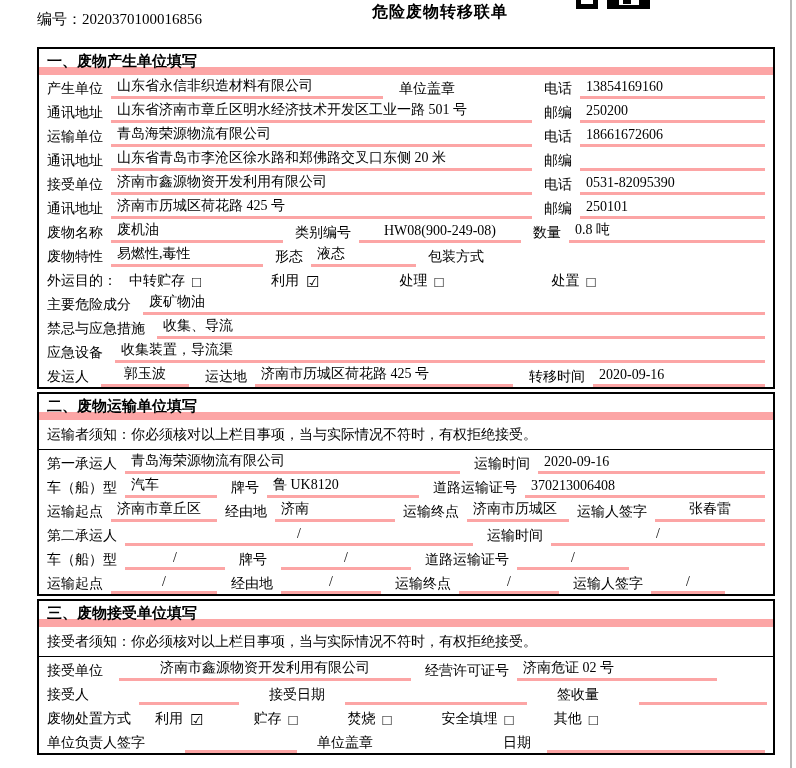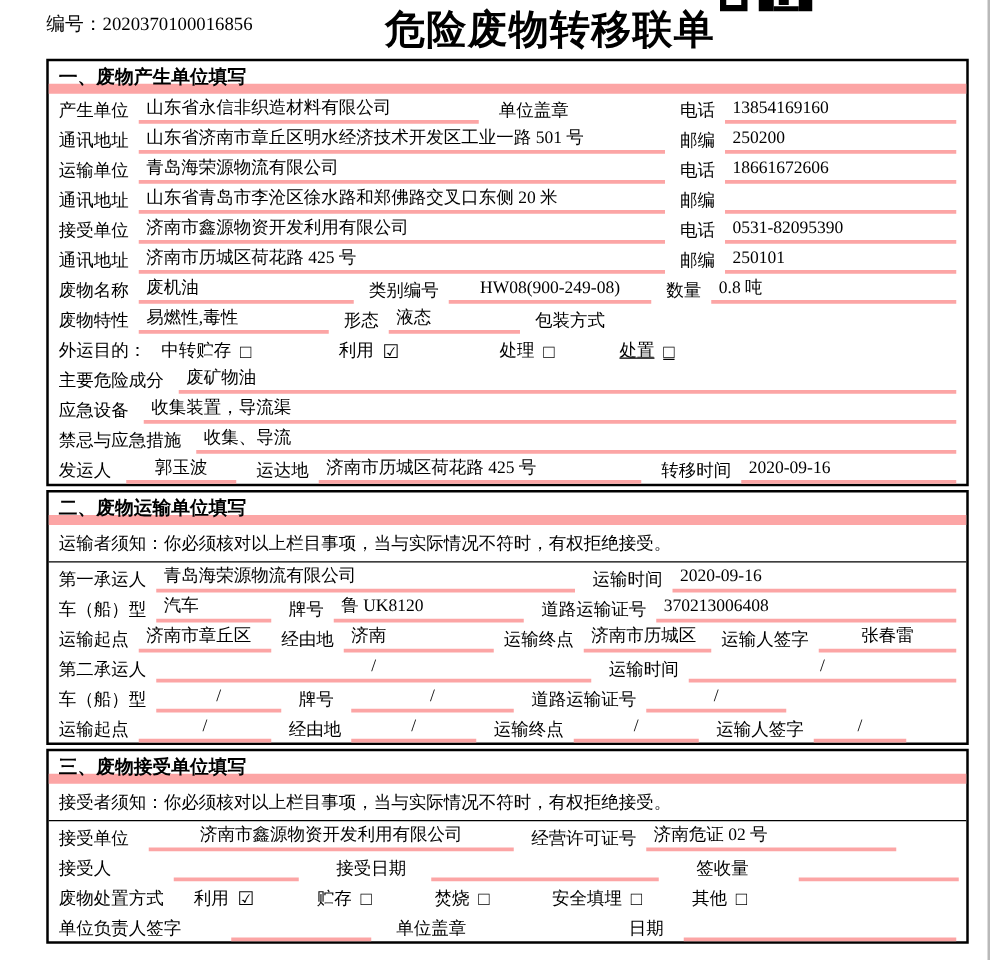--- a/index.html
+++ b/index.html
@@ -5,38 +5,38 @@
   * { margin:0; padding:0; box-sizing:border-box; }
   html,body { background:#fff; }
   .page {
     position:relative; width:796px; height:768px; background:#fff;
     font-family:"Liberation Serif","DejaVu Serif",serif; color:#000; overflow:hidden;
   }
   .scan-edge { position:absolute; top:0; bottom:0; right:4px; width:2px; background:#b9b9b9; }
   .hdr { position:relative; height:46px; }
   .doc-no { position:absolute; left:37px; top:10px; font-size:15px; white-space:nowrap; }
   .doc-title { position:absolute; left:84px; right:0; top:2px; text-align:center;
-    font-family:"Liberation Sans","DejaVu Sans",sans-serif; font-weight:bold; font-size:32px; letter-spacing:1px; }
+    font-family:"Liberation Sans","DejaVu Sans",sans-serif; font-weight:bold; font-size:16px; letter-spacing:1px; }
   .qr-frag { position:absolute; left:576px; top:0; width:74px; height:10px; }
   .form { position:absolute; left:37px; top:47px; width:738px; }
   .box { border:2px solid #000; background:#fff; margin-bottom:3px; }
   .sec-title { font-family:"Liberation Sans","DejaVu Sans",sans-serif; font-weight:bold;
     font-size:15px; padding:3px 8px 2px 8px; border-bottom:8px solid #fca5a5; height:26px; }
   .note { display:flex; align-items:center; height:30px; padding:0 8px;
     font-size:14px; border-bottom:1px solid #000; white-space:nowrap; }
   .row { display:flex; align-items:flex-end; height:24px; padding:0 8px; font-size:14px; white-space:nowrap; }
   .lbl { flex-shrink:0; padding-bottom:1px; }
   .val { border-bottom:3px solid #fca5a5; padding:0 6px 1px 6px; overflow:hidden; flex-shrink:0; }
   .val.fill { flex:1; }
   .val.c { text-align:center; }
   .sp { flex:1; }
   .ml8 { margin-left:8px; } .ml12 { margin-left:12px; } .ml14 { margin-left:14px; }
   .ml16 { margin-left:16px; } .ml20 { margin-left:20px; } .ml24 { margin-left:24px; }
   .ml30 { margin-left:30px; } .ml40 { margin-left:40px; } .ml50 { margin-left:50px; }
-  .ml70 { margin-left:70px; } .ml80 { margin-left:80px;justify-content:center; } .ml120 { margin-left:52px;text-decoration:underline; } .ml130 { margin-left:130px; }
+  .ml70 { margin-left:70px; } .ml80 { margin-left:80px;justify-content:center; } .ml120 { margin-left:108px; } .ml130 { margin-left:130px; }
   .opt { display:inline-flex; align-items:flex-end; padding-bottom:1px; }
   .opt .box-glyph { margin-left:7px; font-size:15px; line-height:15px; }
   .print-line { position:absolute; left:38px; top:773px; font-size:15px; white-space:nowrap; }
 </style>
 </head>
 <body>
 
 <div class="page">
   <div class="scan-edge"></div>
 
@@ -138,27 +138,27 @@
           <span class="box-glyph">□</span>
         </span>
       </div>
 
       <div class="row">
         <span class="lbl">主要危险成分</span>
         <span class="val fill ml12">废矿物油</span>
       </div>
 
       <div class="row">
+        <span class="lbl">禁忌与应急措施</span>
+        <span class="val fill ml12">收集、导流</span>
+      </div>
+
+      <div class="row">
         <span class="lbl">应急设备</span>
         <span class="val fill ml12">收集装置，导流渠</span>
-      </div>
-
-      <div class="row">
-        <span class="lbl">禁忌与应急措施</span>
-        <span class="val fill ml12">收集、导流</span>
       </div>
 
       <div class="row">
         <span class="lbl">发运人</span>
         <span class="val c ml12" style="width:88px">郭玉波</span>
         <span class="lbl ml16">运达地</span>
         <span class="val ml8" style="width:258px">济南市历城区荷花路 425 号</span>
         <span class="lbl ml16">转移时间</span>
         <span class="val fill ml8">2020-09-16</span>
       </div>

